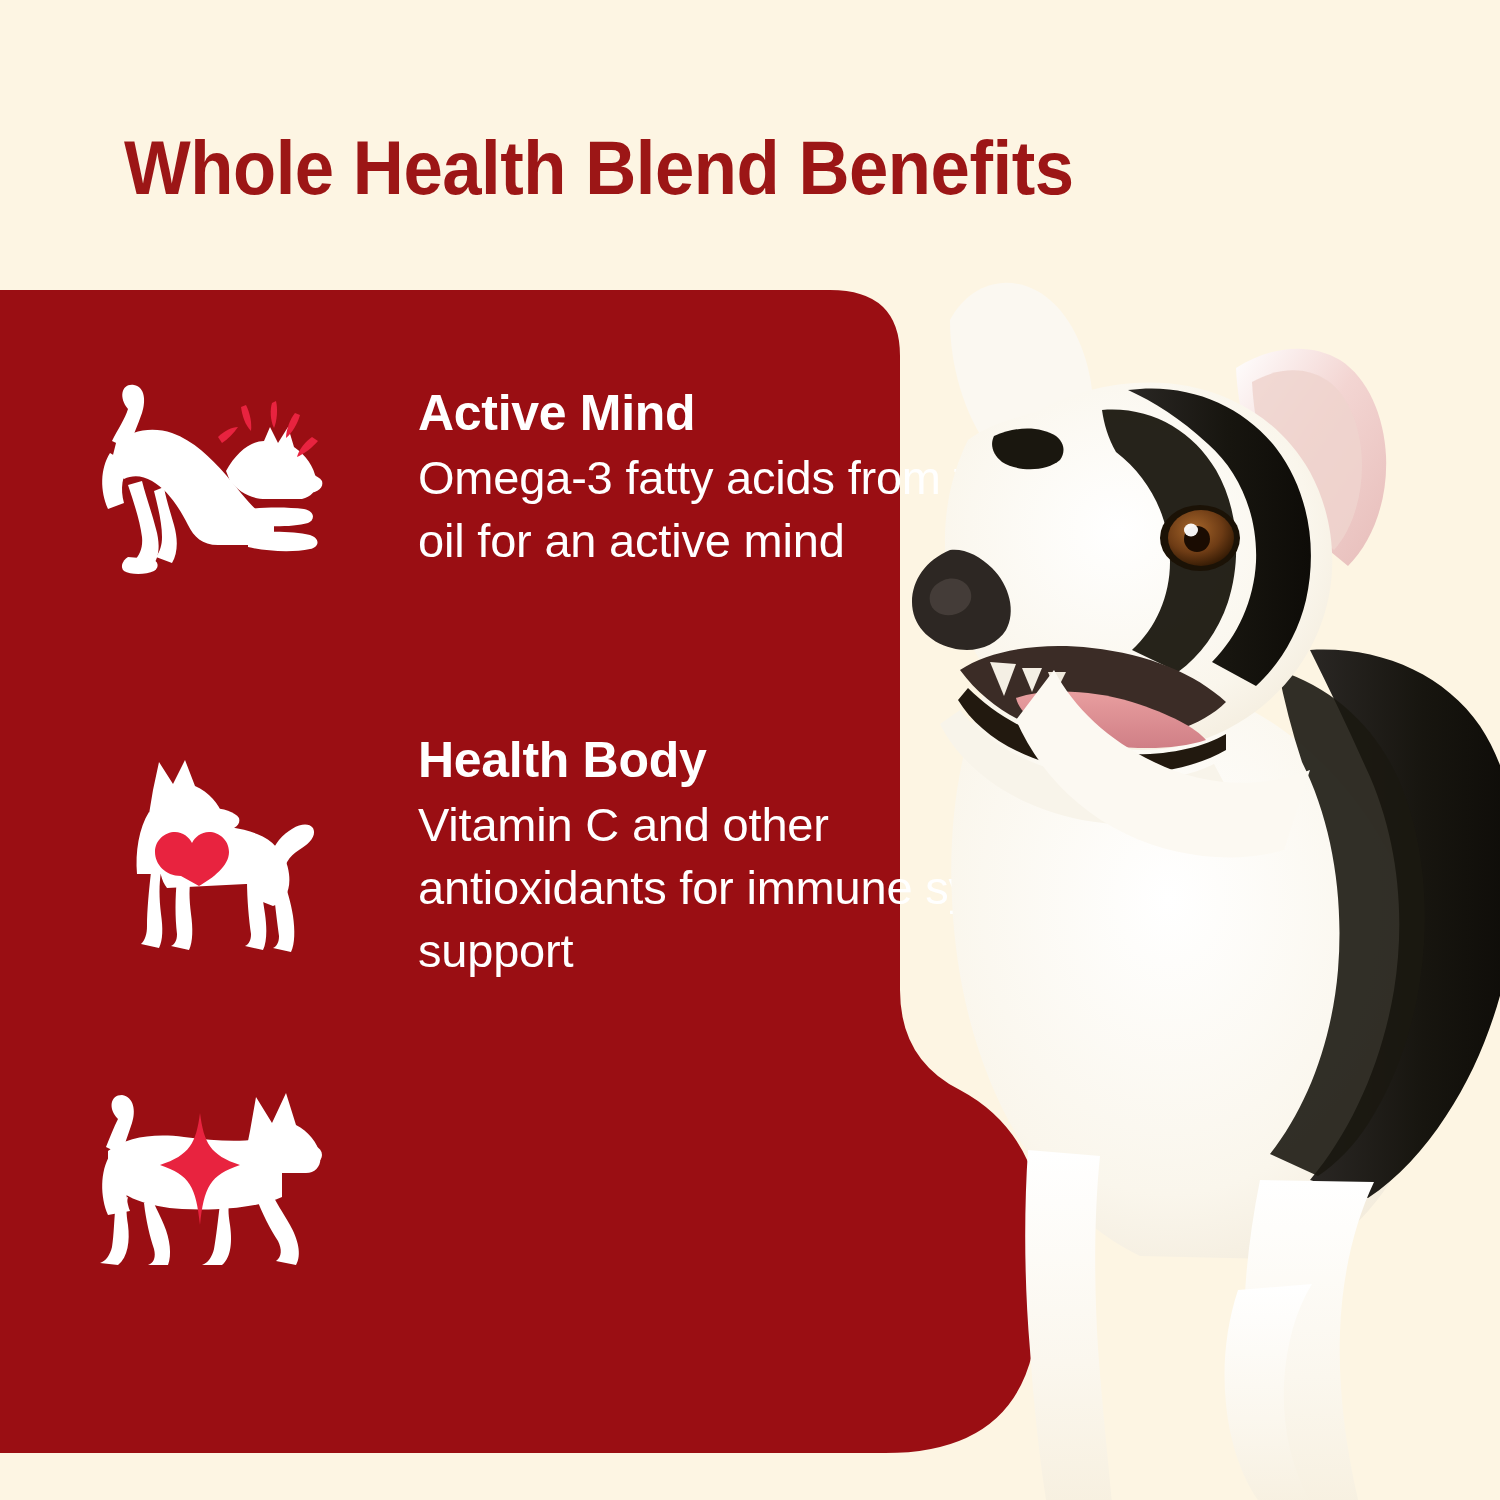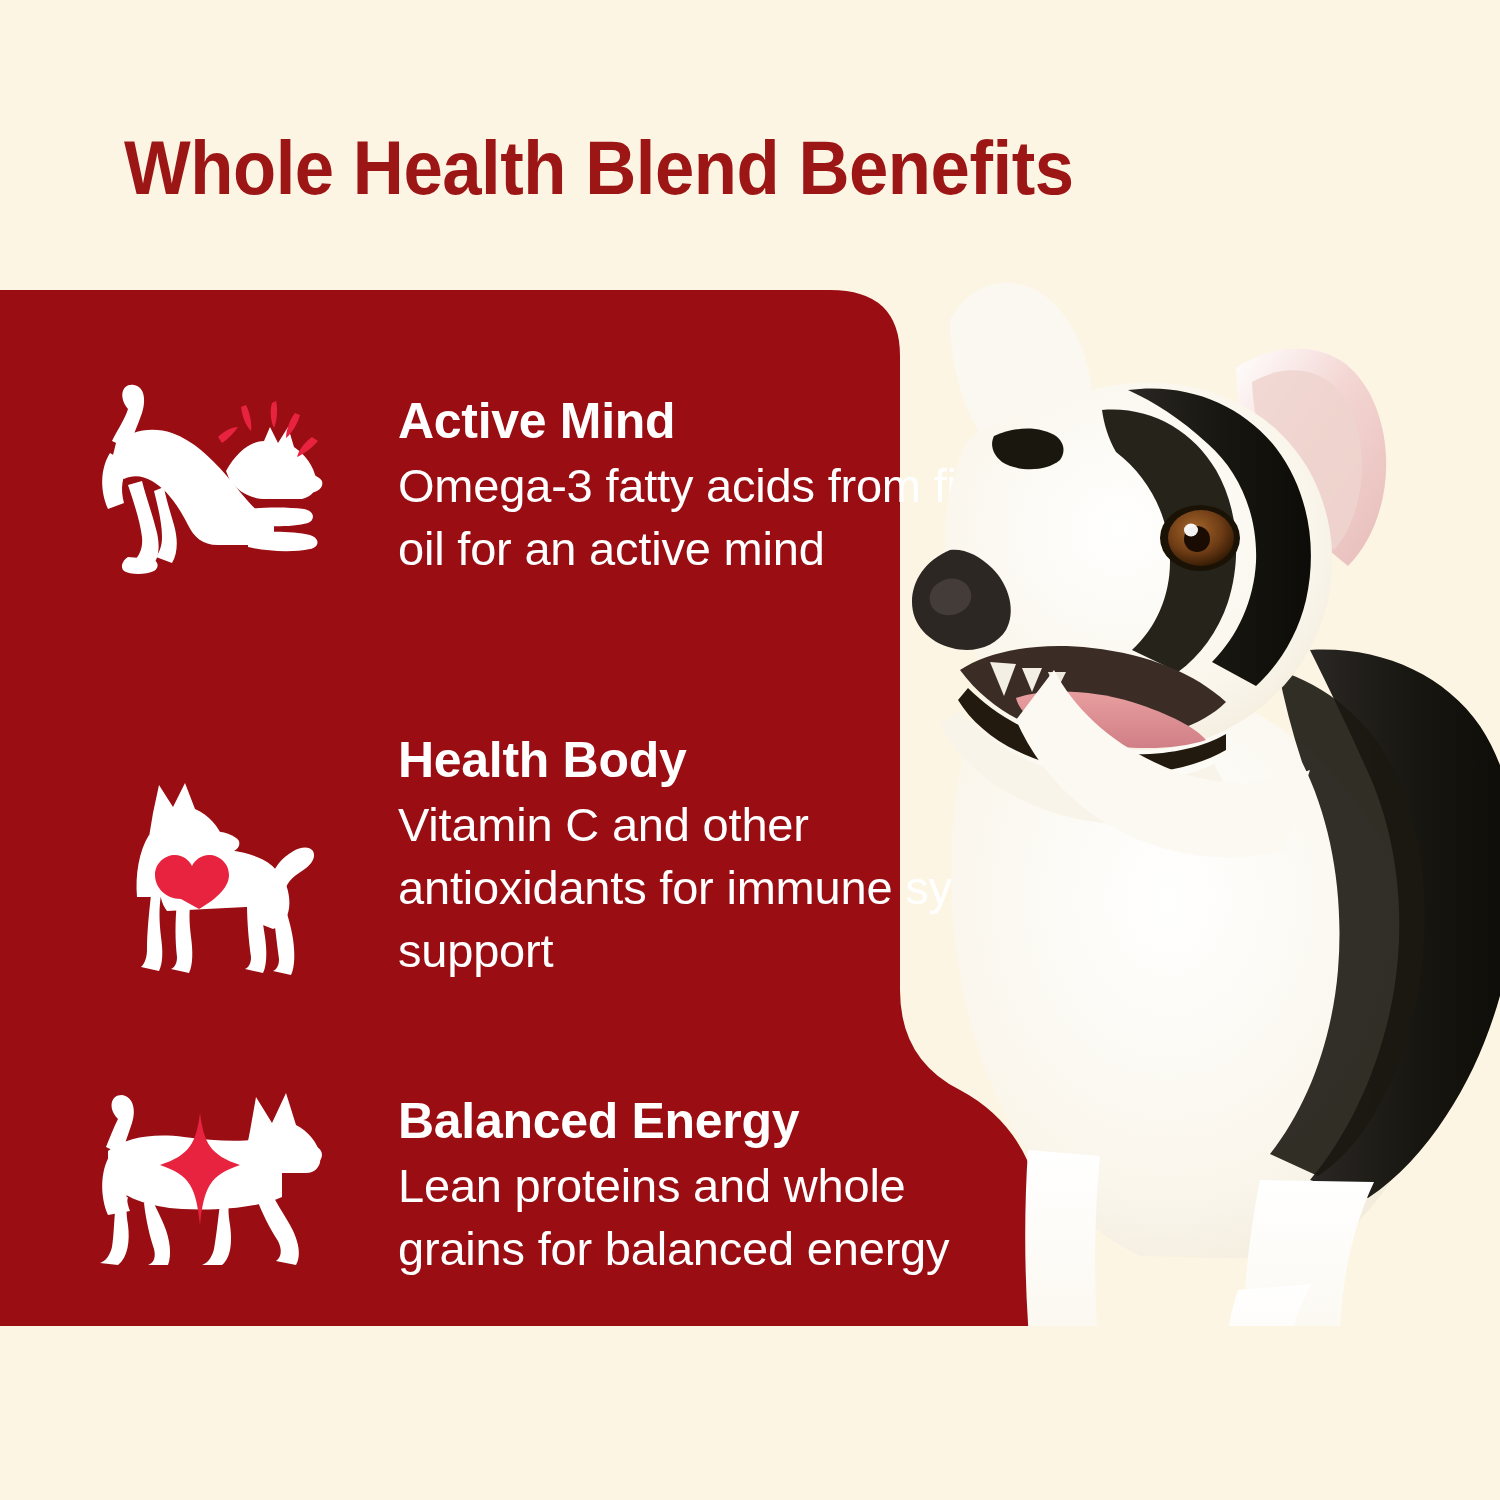--- a/index.html
+++ b/index.html
@@ -10,21 +10,21 @@
     width: 1500px;
     height: 1500px;
     overflow: hidden;
     font-family: "Liberation Sans", sans-serif;
     background: #FDF5E3;
   }
 
   #stage {
     position: relative;
     width: 1500px;
-    height: 1326px;
+    height: 1500px;
     background: #FDF5E3;
     overflow: hidden;
   }
 
   
   #page-title {
     position: absolute;
     left: 124px;
     top: 122px;
     width: 1200px;
@@ -73,22 +73,23 @@
     top: 0;
     width: 1080px;
     height: 1163px;
     z-index: 1;
   }
 
   
   .benefit-row {
     position: absolute;
     display: flex;
-    align-items: flex-end;
+    align-items: center;
     left: 96px;
+    gap: 20px;
   }
   .benefit-row.r0 { top: 80px; }
   .benefit-row.r1 { top: 435px; }
   .benefit-row.r2 { top: 780px; }
 
   .benefit-icon {
     width: 230px;
     flex: 0 0 230px;
     height: 210px;
     display: flex;
@@ -295,24 +296,20 @@
             </g>
 
             <g fill="#E8233F">
               <path d="M100 28
                        C104 58 110 70 140 80
                        C110 90 104 102 100 140
                        C96 102 90 90 60 80
                        C90 70 96 58 100 28 Z"></path>
             </g>
           </svg>
-        </div>
-        <div class="benefit-text">
-          <div class="benefit-title">Balanced Energy</div>
-          <div class="benefit-desc">Lean proteins and whole grains for balanced energy</div>
         </div>
       </div>
 
     </div>
   </div>
 
   <div id="dog-photo">
     <svg viewBox="0 0 680 1260" xmlns="http://www.w3.org/2000/svg">
       <defs>
         <radialGradient id="furWhite" cx="45%" cy="40%" r="70%">

